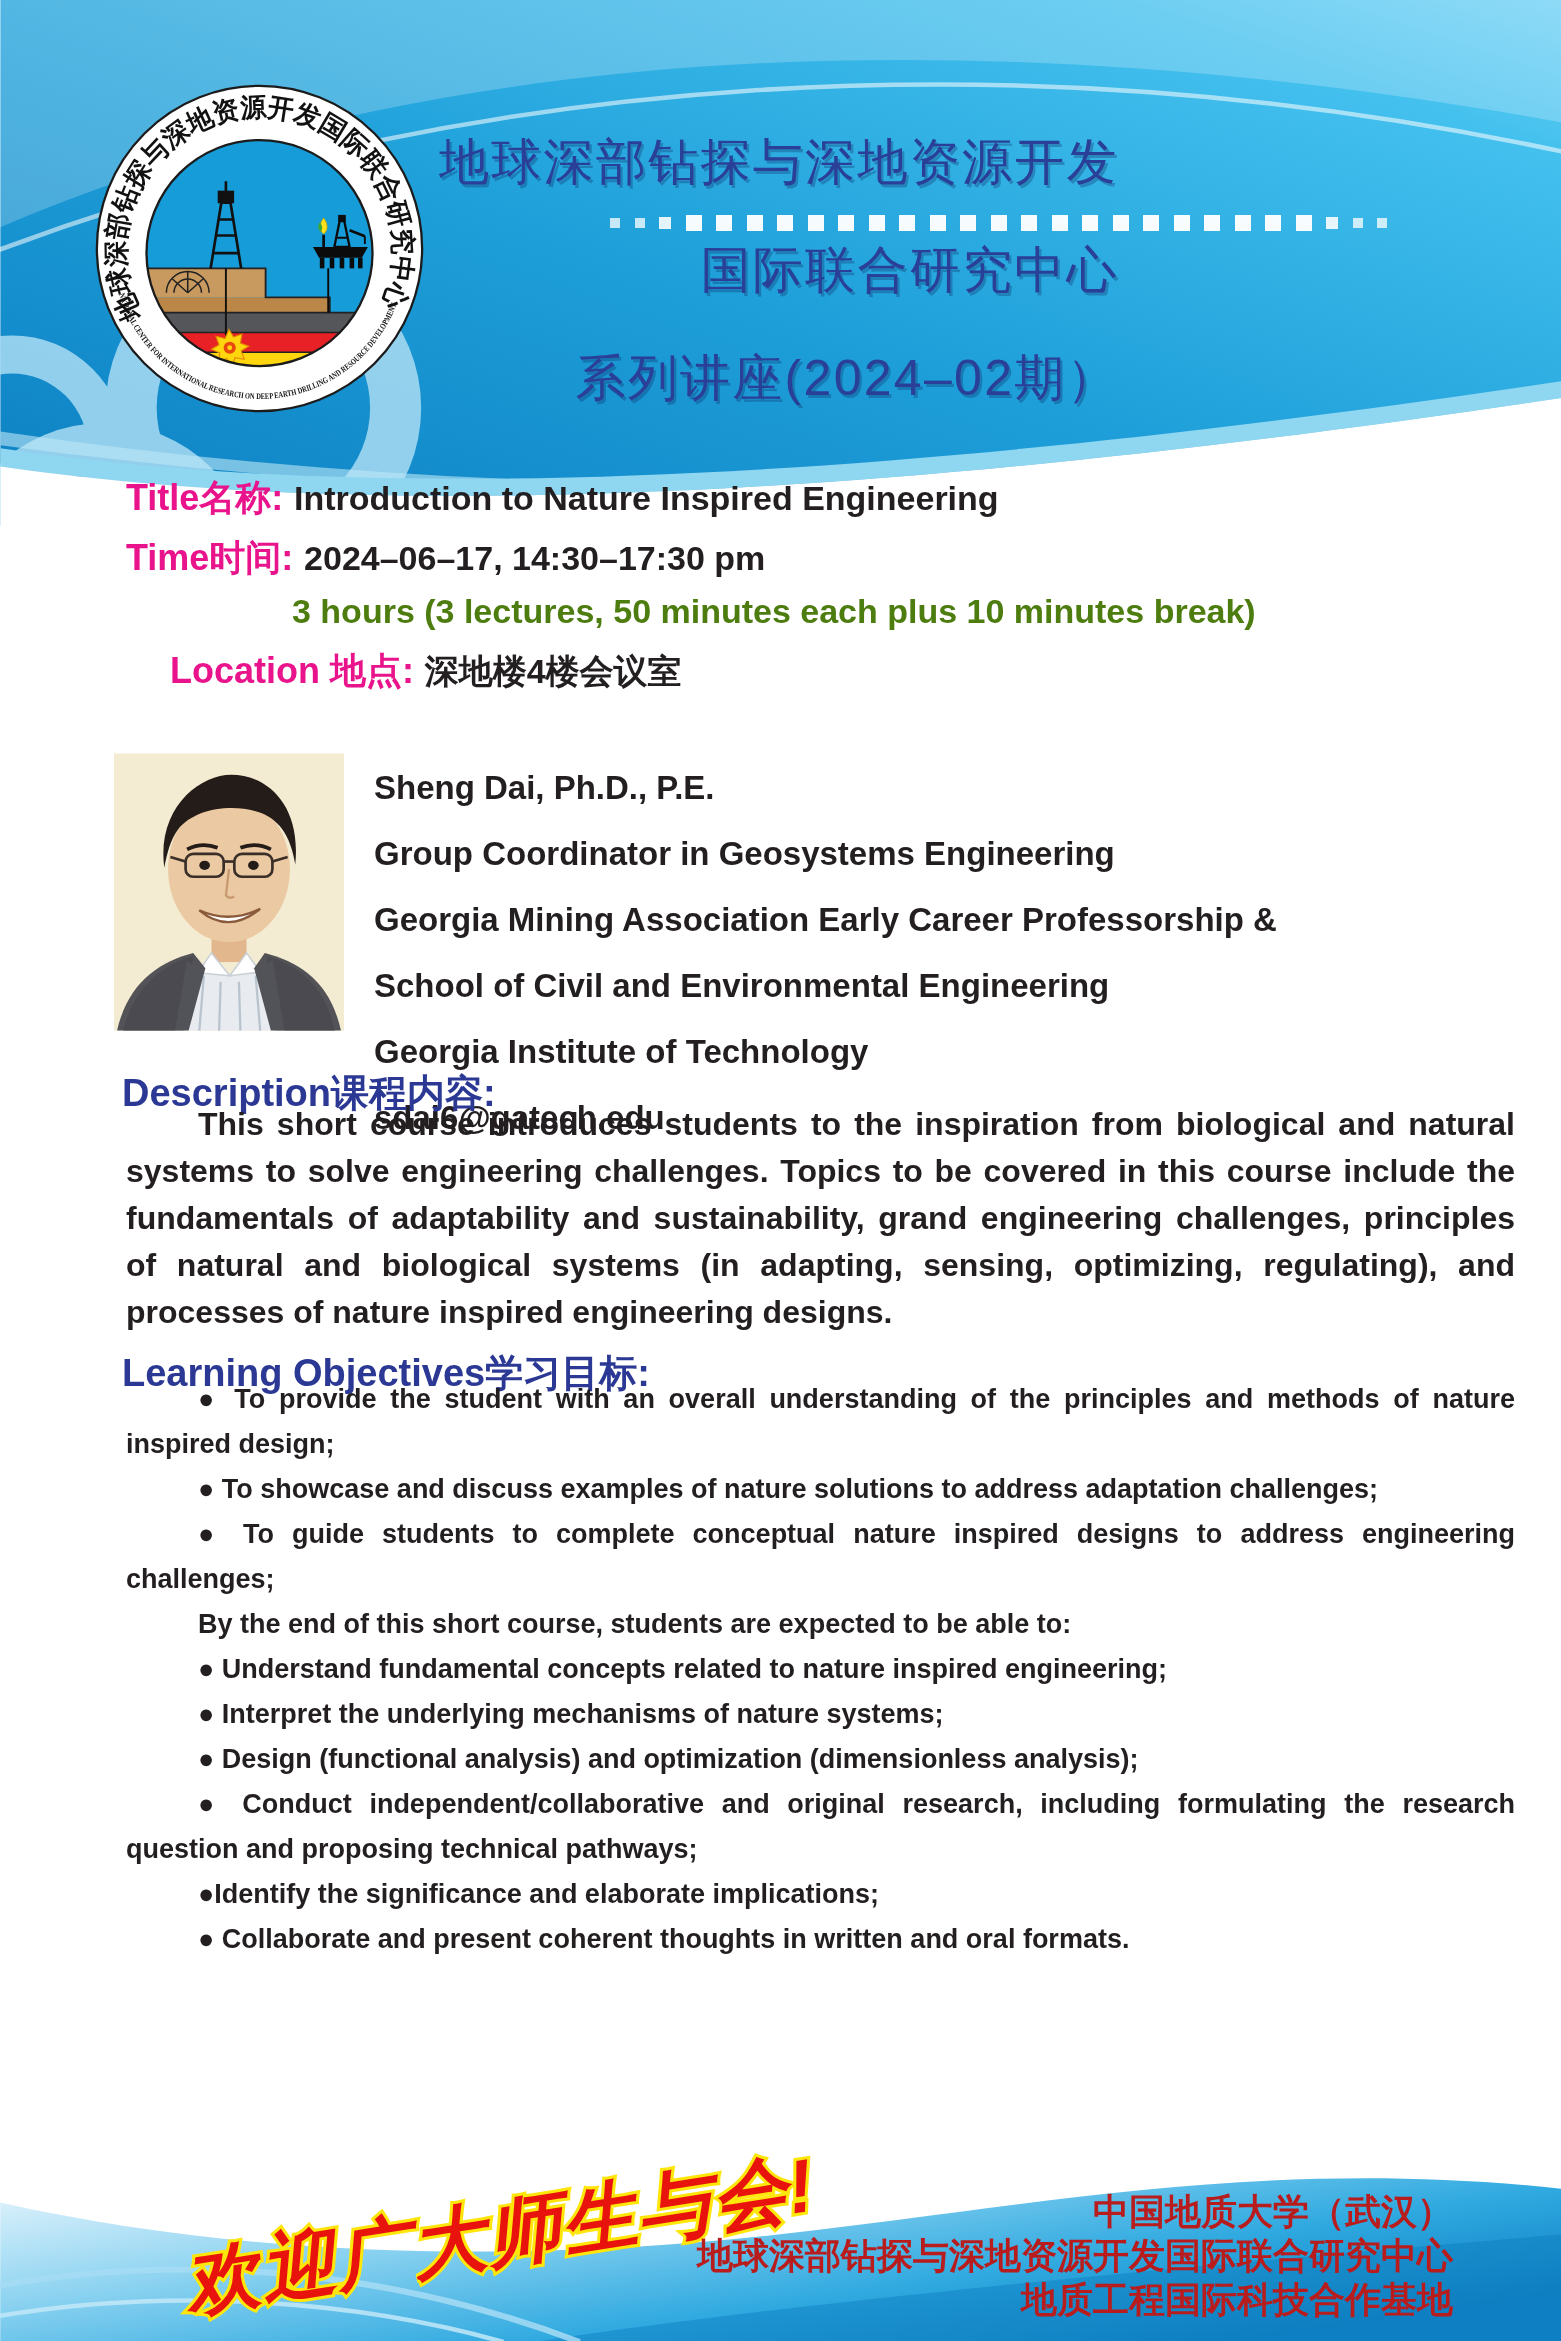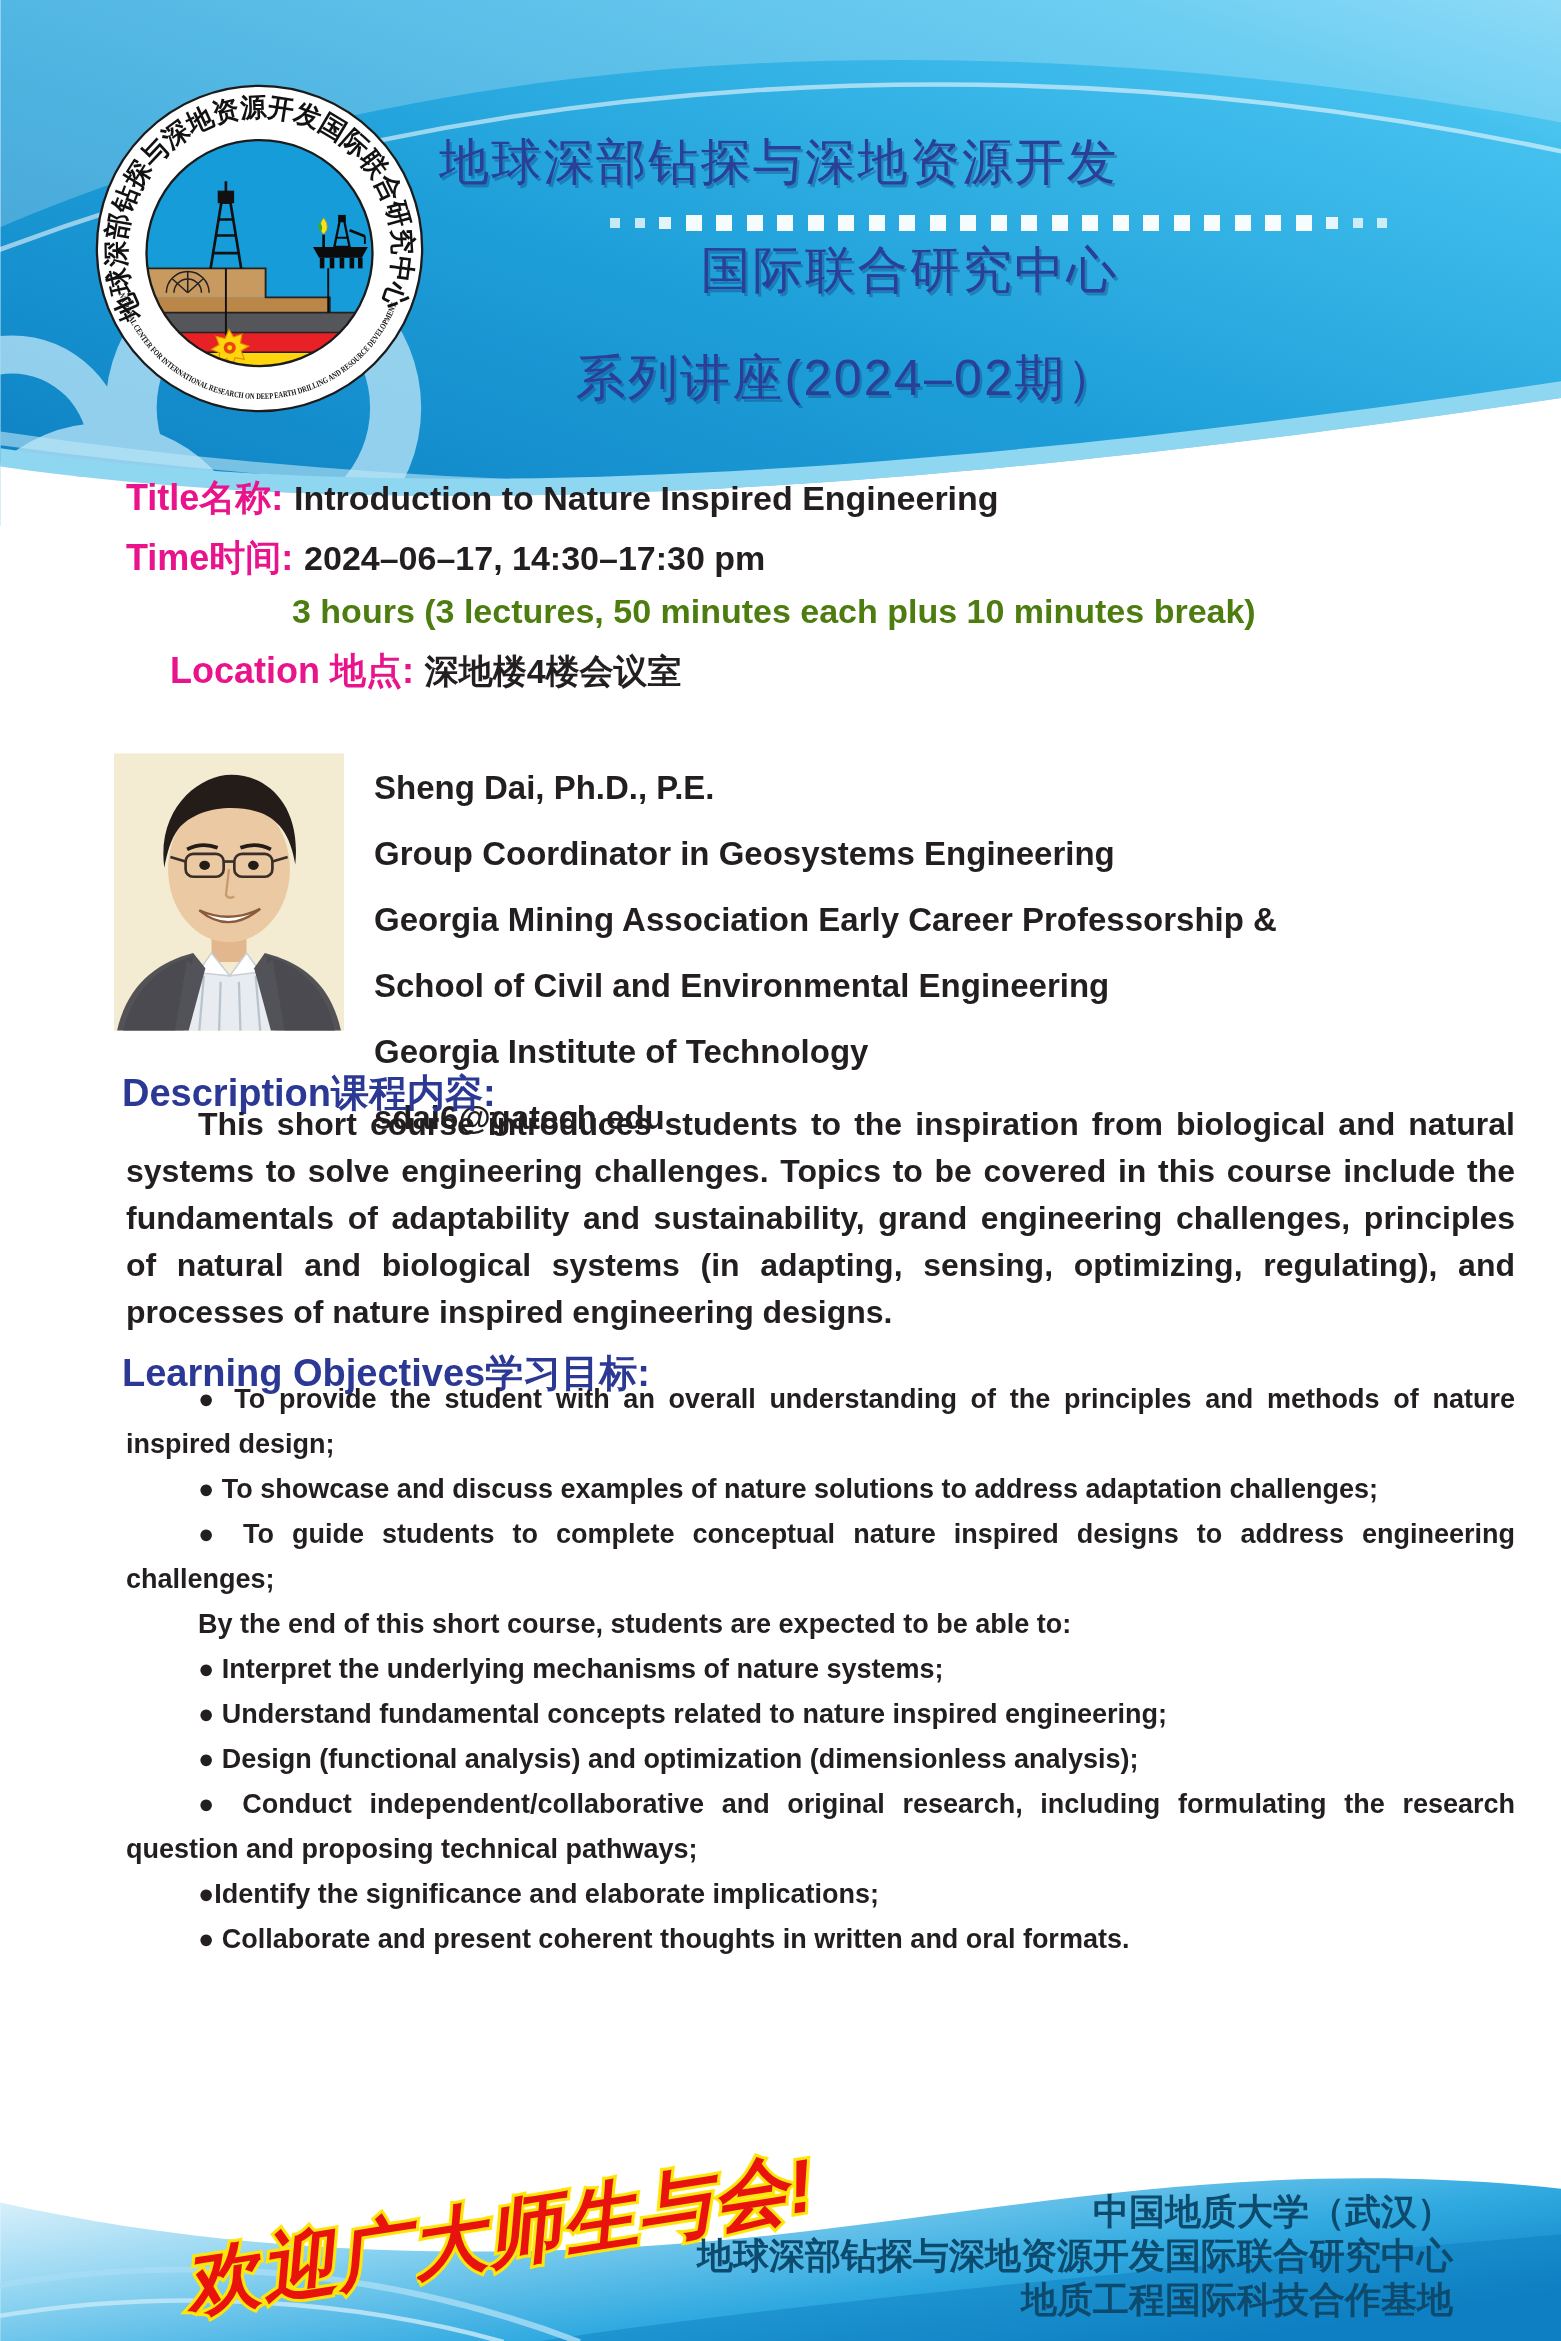--- a/index.html
+++ b/index.html
@@ -41,21 +41,21 @@
   
   .desc-para{position:absolute;left:126px;top:1101px;width:1389px;font-size:32px;
              font-weight:bold;line-height:47px;text-align:justify;text-indent:72px;}
   .objectives{position:absolute;left:126px;top:1377px;width:1389px;font-size:27px;
               font-weight:bold;line-height:45px;}
   .objectives p{margin:0;text-align:justify;text-indent:72px;}
 
   
   #footer-art{position:absolute;left:0;top:2143px;}
   .org-lines{position:absolute;right:109px;top:2190px;text-align:right;font-size:36px;
-             font-weight:bold;color:#0c4a6e;line-height:44px;white-space:nowrap;}
+             font-weight:bold;color:#b91c1c;line-height:44px;white-space:nowrap;}
 </style>
 </head>
 <body>
 
 <div class="page">
 
   <svg id="header-art" width="1562" height="526" viewBox="0 0 2048 690">
     <defs>
       <linearGradient id="gBase" x1="0%" y1="100%" x2="100%" y2="0%">
         <stop offset="0%" stop-color="#0D7FC2"></stop>
@@ -249,22 +249,22 @@
 
   <div class="section-heading desc-heading">Description课程内容:</div>
   <div class="desc-para">This short course introduces students to the inspiration from biological and natural systems to solve engineering challenges. Topics to be covered in this course include the fundamentals of adaptability and sustainability, grand engineering challenges, principles of natural and biological systems (in adapting, sensing, optimizing, regulating), and processes of nature inspired engineering designs.</div>
 
   <div class="section-heading obj-heading">Learning Objectives学习目标:</div>
   <div class="objectives">
     <p>● To provide the student with an overall understanding of the principles and methods of nature inspired design;</p>
     <p>● To showcase and discuss examples of nature solutions to address adaptation challenges;</p>
     <p>● To guide students to complete conceptual nature inspired designs to address engineering challenges;</p>
     <p>By the end of this short course, students are expected to be able to:</p>
+    <p>● Understand fundamental concepts related to nature inspired engineering;</p>
     <p>● Interpret the underlying mechanisms of nature systems;</p>
-    <p>● Understand fundamental concepts related to nature inspired engineering;</p>
     <p>● Design (functional analysis) and optimization (dimensionless analysis);</p>
     <p>● Conduct independent/collaborative and original research, including formulating the research question and proposing technical pathways;</p>
     <p>●Identify the significance and elaborate implications;</p>
     <p>● Collaborate and present coherent thoughts in written and oral formats.</p>
   </div>
 
   <svg id="footer-art" width="1562" height="199" viewBox="0 0 2048 261">
     <defs>
       <linearGradient id="gFoot" x1="0%" y1="0%" x2="100%" y2="70%">
         <stop offset="0%" stop-color="#E9F6FD"></stop>

